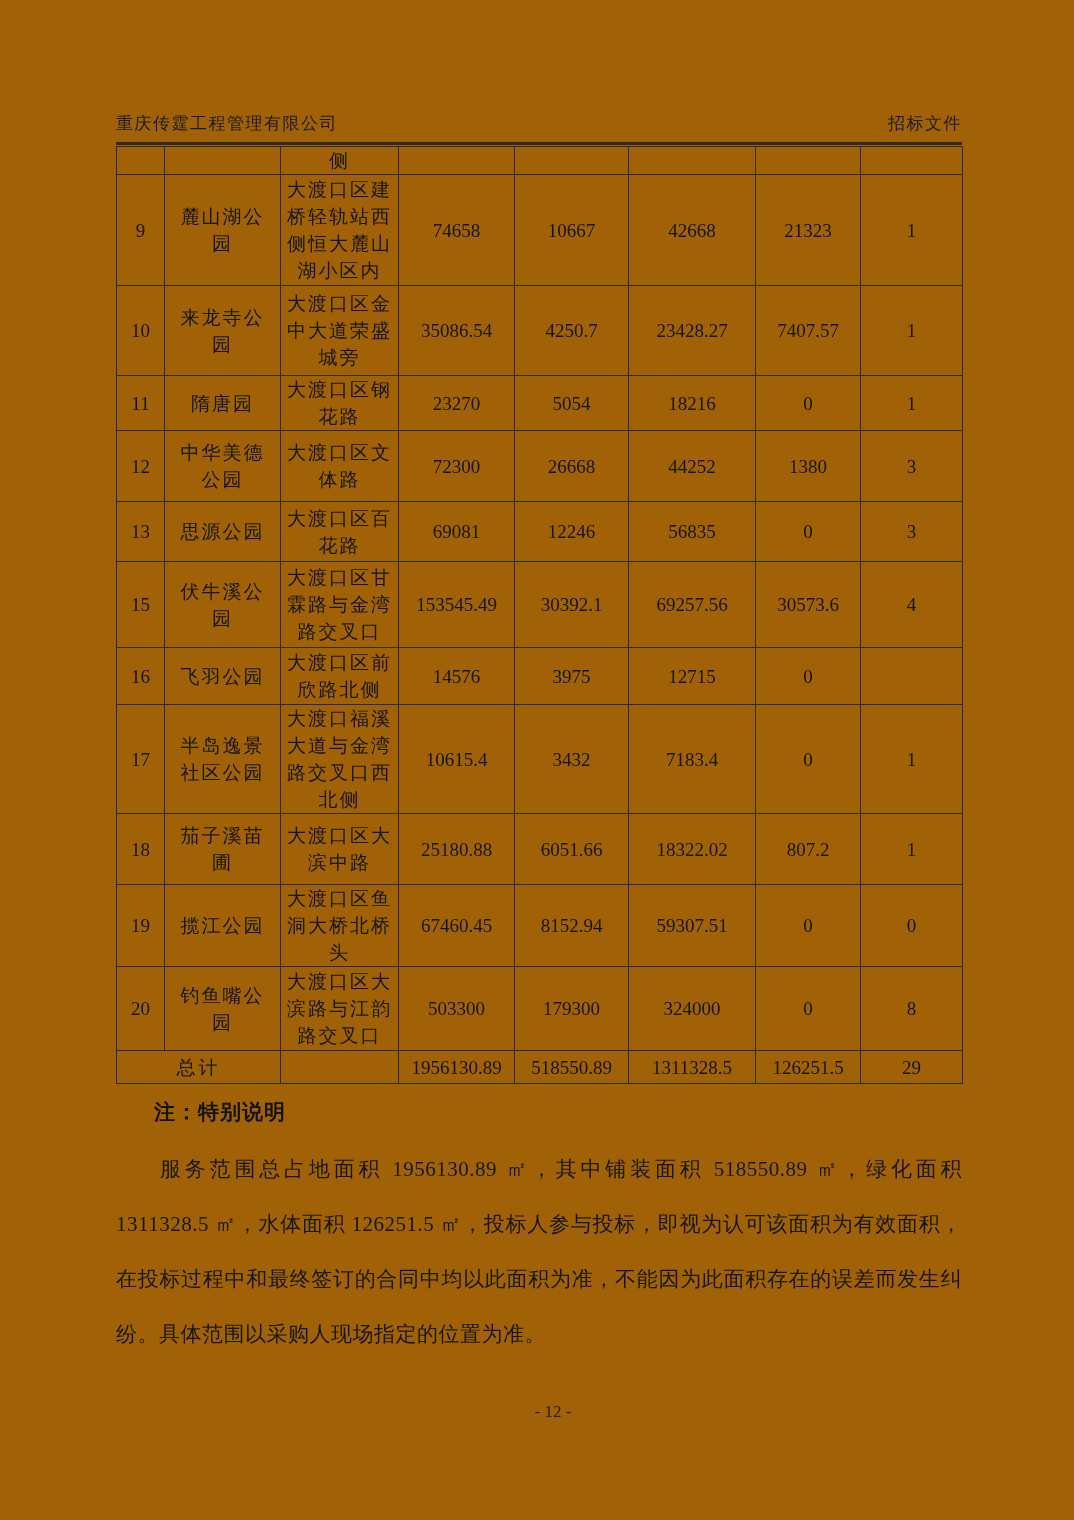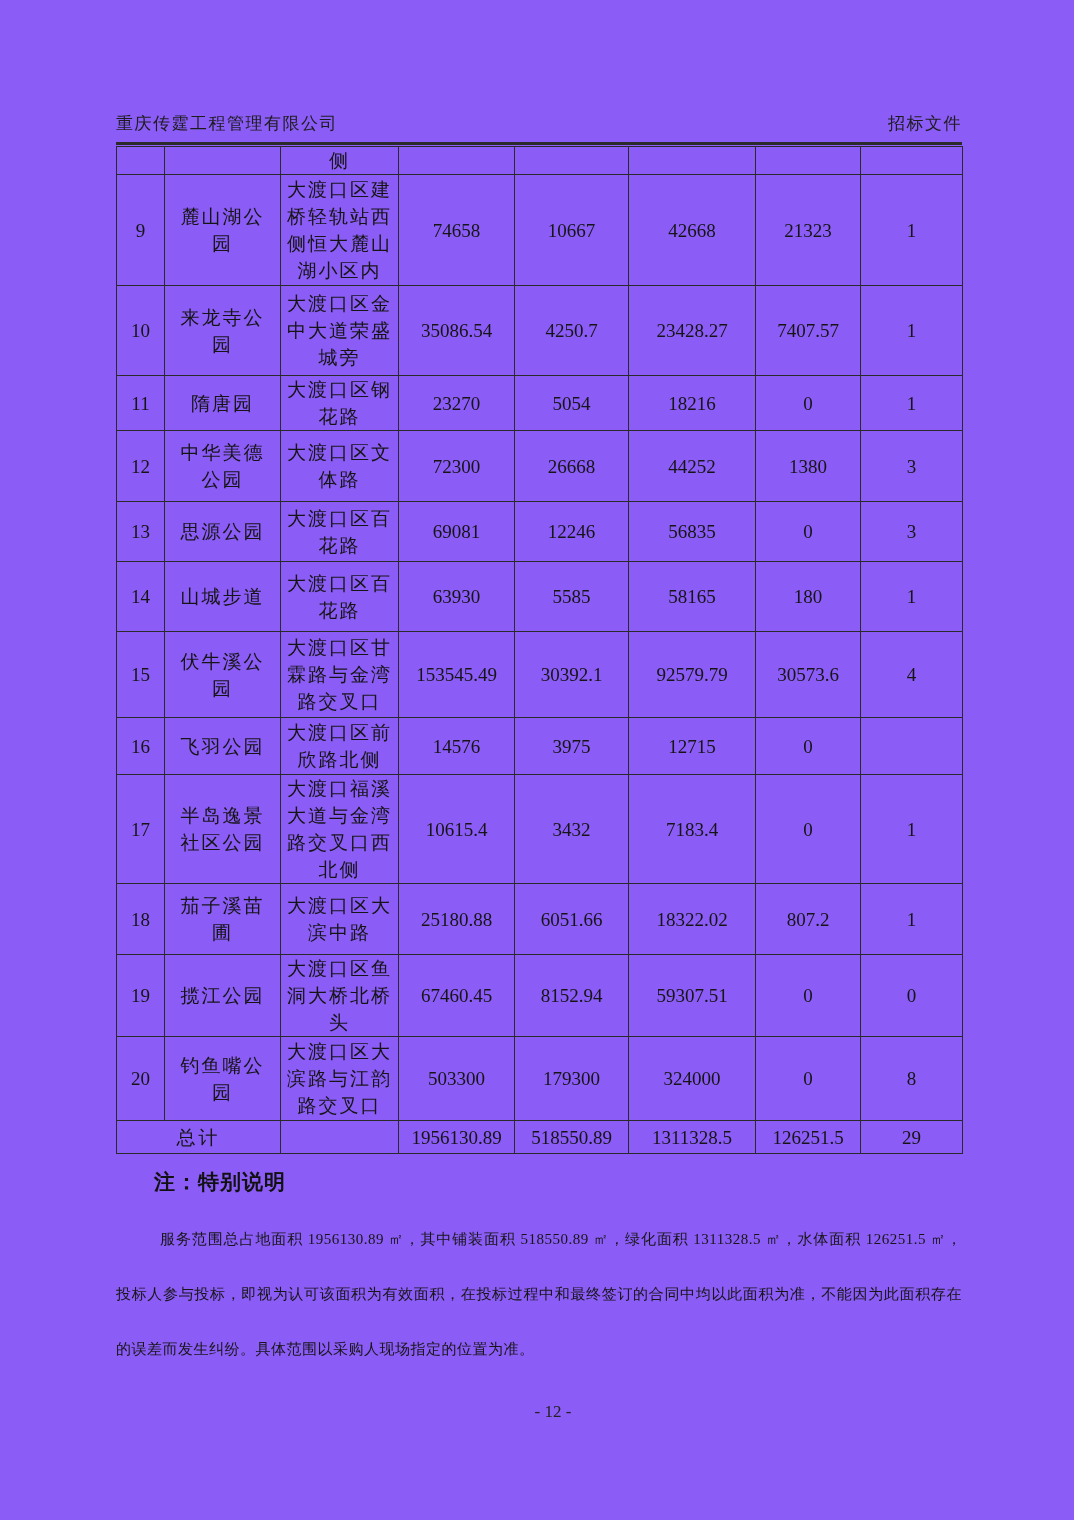--- a/index.html
+++ b/index.html
@@ -1,19 +1,19 @@
 <!DOCTYPE html>
 <html><head>
 <meta charset="utf-8">
 <style>
   html,body{margin:0;padding:0;background:#ffffff;}
   .page{
     position:relative;
     width:1074px;height:1520px;
-    background:#8b5cf6;color:#121212;
+    background:#a16207;color:#121212;
     font-family:"Liberation Serif","DejaVu Serif",serif;
     overflow:hidden;
   }
   .content{position:absolute;left:116px;top:0;width:846px;}
   .header{
     display:flex;justify-content:space-between;align-items:flex-end;
     padding-top:112px;font-size:17px;letter-spacing:1.5px;color:#1c1c1c;
   }
   .header-rule{border-bottom:3px solid #2b2b2b;margin-top:7px;margin-bottom:1px;}
   table.parks-table{
@@ -30,21 +30,21 @@
   tr.total-row{height:33px;padding-left:32px;}
   .name-inner{width:92px;margin:8px auto;letter-spacing:2px;}
   .location-inner{width:112px;margin:0 auto;letter-spacing:2px;}
   .total-label{letter-spacing:3px;}
   .note-title{
     margin:14px 0 16px 38px;
     font-size:21px;font-weight:bold;letter-spacing:1px;color:#111;
   }
   .note-paragraph{
     margin:4px 0 0 0;
-    font-size:15px;line-height:55px;
+    font-size:21px;line-height:55px;
     text-align:justify;text-justify:inter-ideograph;
     text-indent:44px;letter-spacing:0.5px;color:#161616;
   }
   .footer{
     position:absolute;left:16px;top:1402px;width:100%;
     text-align:center;font-size:17px;color:#222;
   }
 </style>
 </head>
 <body>
@@ -145,45 +145,31 @@
             </td>
             <td>
               <div class="location-inner">大渡口区百花路</div>
             </td>
             <td>69081</td>
             <td>12246</td>
             <td>56835</td>
             <td>0</td>
             <td>3</td>
           </tr>
-          <tr style="height: 70px;">
-            <td>14</td>
-            <td>
-              <div class="name-inner">山城步道</div>
-            </td>
-            <td>
-              <div class="location-inner">大渡口区百花路</div>
-            </td>
-            <td>63930</td>
-            <td>5585</td>
-            <td>58165</td>
-            <td>180</td>
-            <td>1</td>
-          </tr>
           <tr style="height: 86px;">
             <td>15</td>
             <td>
               <div class="name-inner">伏牛溪公园</div>
             </td>
             <td>
               <div class="location-inner">大渡口区甘霖路与金湾路交叉口</div>
             </td>
             <td>153545.49</td>
             <td>30392.1</td>
-            <td>92579.79</td>
+            <td>69257.56</td>
             <td>30573.6</td>
             <td>4</td>
           </tr>
           <tr style="height: 57px;">
             <td>16</td>
             <td>
               <div class="name-inner">飞羽公园</div>
             </td>
             <td>
               <div class="location-inner">大渡口区前欣路北侧</div>

